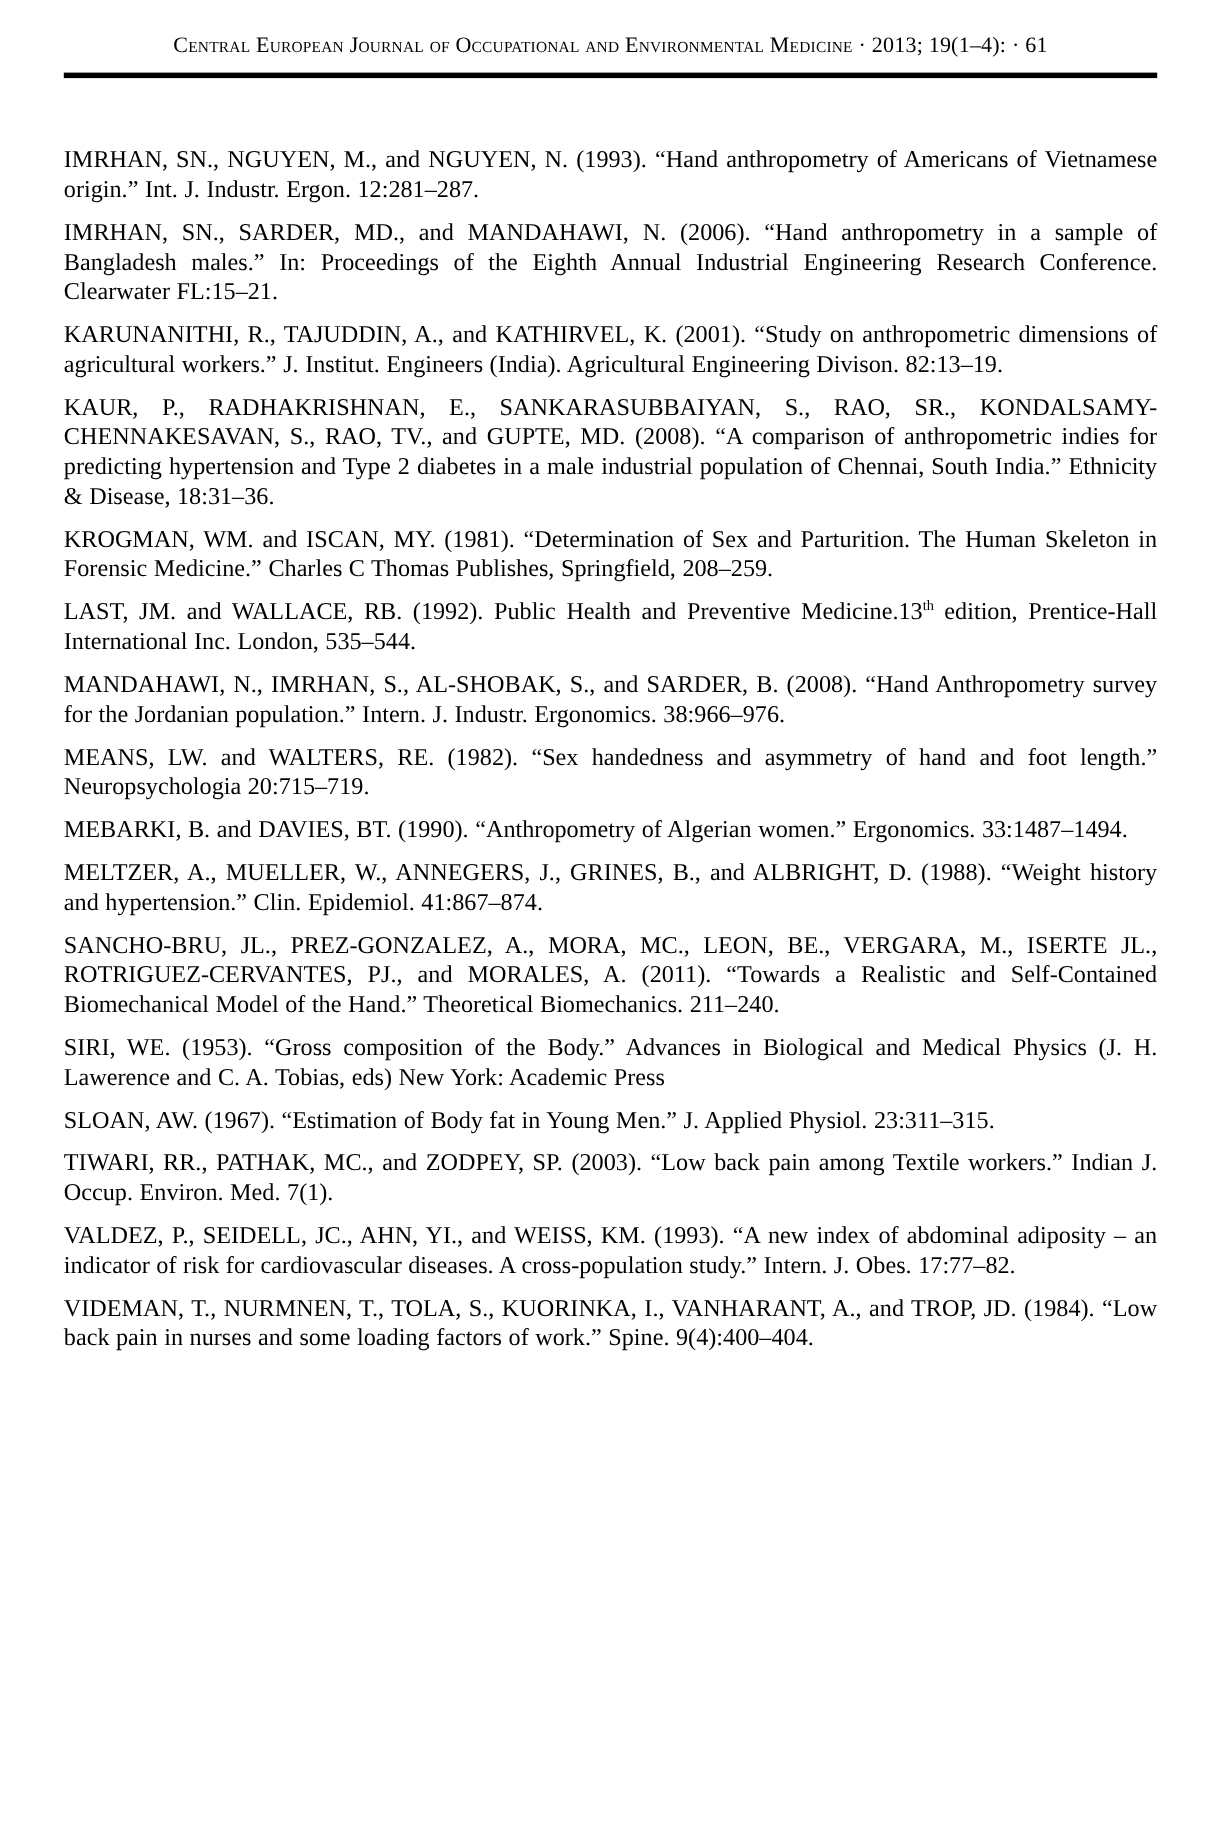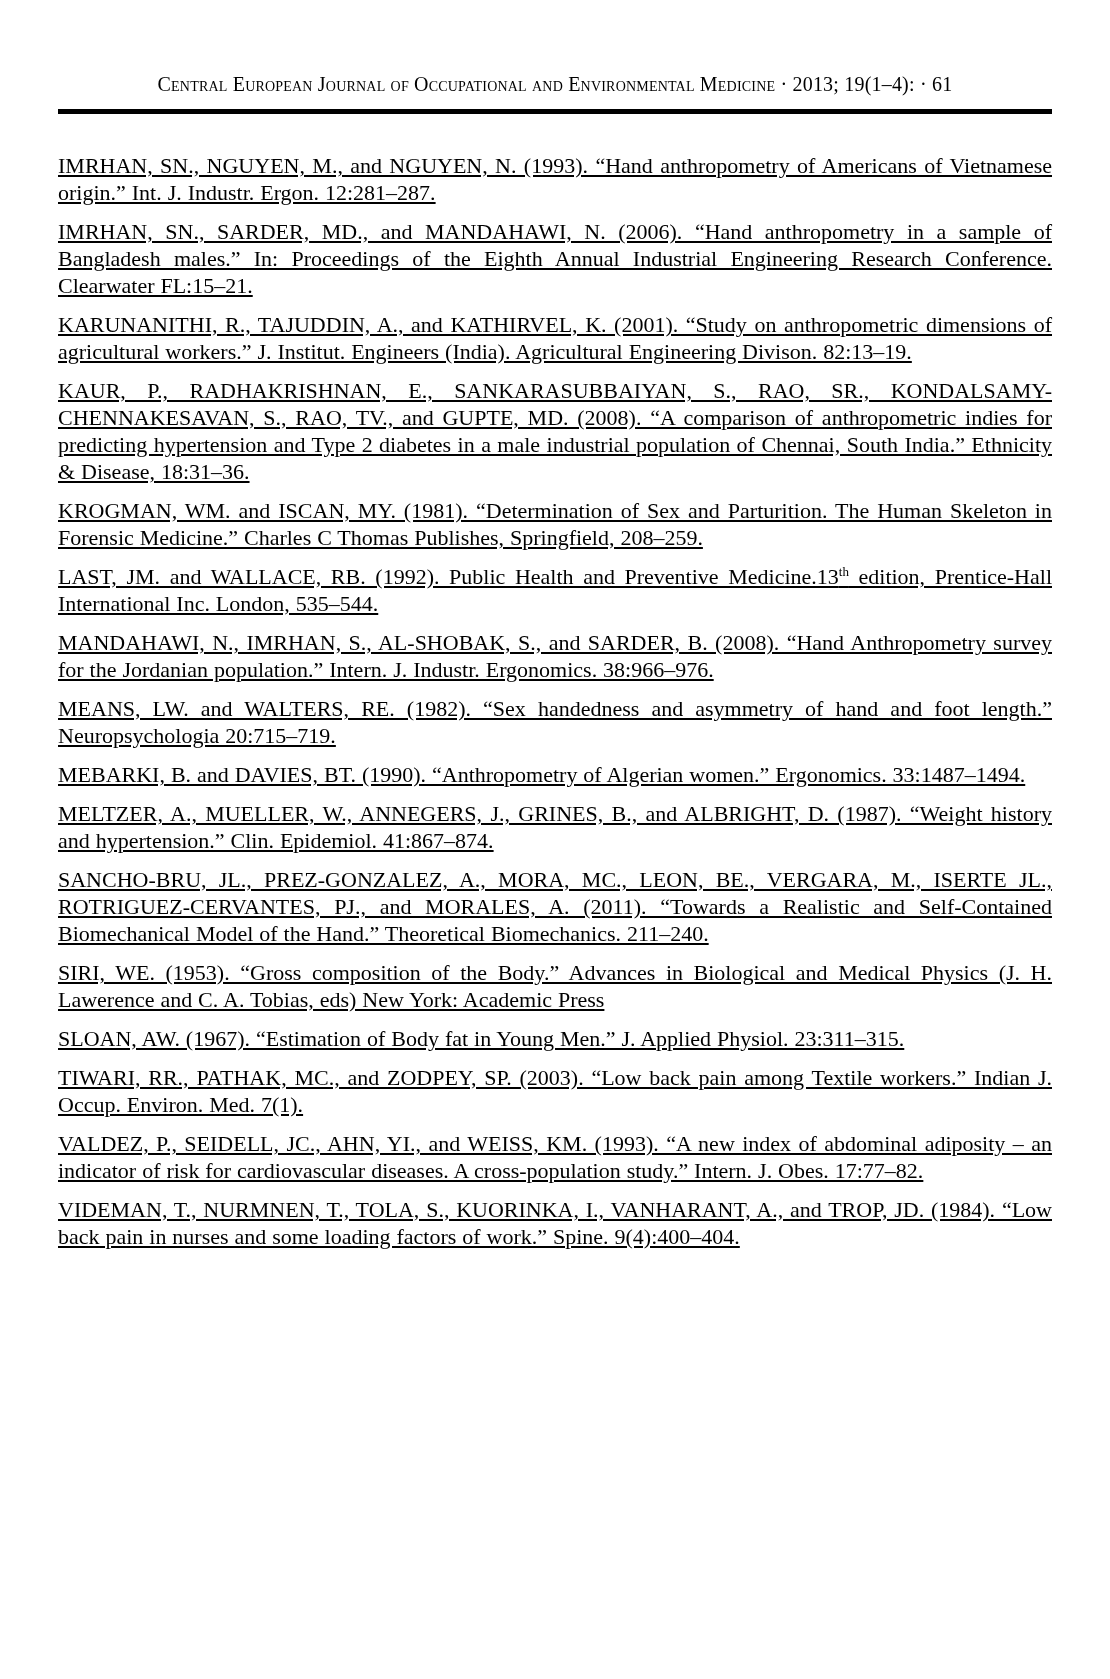--- a/index.html
+++ b/index.html
@@ -14,41 +14,40 @@
     overflow: hidden;
     font-family: "Liberation Serif", "DejaVu Serif", serif;
   }
   .page {
     box-sizing: border-box;
     width: 1110px;
     height: 1679px;
     padding: 0 58px;
   }
   .page-header {
-    padding-top: 72px;
+    padding-top: 29px;
   }
   .journal-line {
     text-align: center;
     font-variant: small-caps;
     font-size: 20px;
     letter-spacing: 0.2px;
     white-space: nowrap;
     line-height: 24px;
   }
   .issue-info {
     font-variant: normal;
   }
   .header-rule {
     height: 5px;
     background: #000000;
     margin-top: 13px;
   }
   .references {
-    margin-top: 38px;
-    text-decoration: underline;
+    margin-top: 60px;
   }
   p.ref {
     font-size: 22px;
     line-height: 27px;
     text-align: justify;
     margin: 0 0 12px 0;
     word-spacing: 0.02em;
   }
   p.ref:last-child {
     margin-bottom: 0;
@@ -75,21 +74,21 @@
   <main class="references">
     <p class="ref">IMRHAN, SN., NGUYEN, M., and NGUYEN, N. (1993). “Hand anthropometry of Americans of Vietnamese origin.” Int. J. Industr. Ergon. 12:281–287.</p>
     <p class="ref">IMRHAN, SN., SARDER, MD., and MANDAHAWI, N. (2006). “Hand anthropometry in a sample of Bangladesh males.” In: Proceedings of the Eighth Annual Industrial Engineering Re­search Conference. Clearwater FL:15–21.</p>
     <p class="ref">KARUNANITHI, R., TAJUDDIN, A., and KATHIRVEL, K. (2001). “Study on anthropometric dimensions of agricultural workers.” J. Institut. Engineers (India). Agricultural Engineering Divi­son. 82:13–19.</p>
     <p class="ref">KAUR, P., RADHAKRISHNAN, E., SANKARASUBBAIYAN, S., RAO, SR., KONDALSAMY-CHENNAKESAVAN, S., RAO, TV., and GUPTE, MD. (2008). “A comparison of anthropometric indies for predicting hypertension and Type 2 diabetes in a male industrial population of Chennai, South India.” Ethnicity &amp; Disease, 18:31–36.</p>
     <p class="ref">KROGMAN, WM. and ISCAN, MY. (1981). “Determination of Sex and Parturition. The Human Skeleton in Forensic Medicine.” Charles C Thomas Publishes, Springfield, 208–259.</p>
     <p class="ref"><span>LAST, JM. and WALLACE, RB. (1992). Public Health and Preventive Medicine.13</span><sup class="sup">th</sup><span> edition, Prentice-Hall International Inc. London, 535–544.</span></p>
     <p class="ref">MANDAHAWI, N., IMRHAN, S., AL-SHOBAK, S., and SARDER, B. (2008). “Hand Anthro­pometry survey for the Jordanian population.” Intern. J. Industr. Ergonomics. 38:966–976.</p>
     <p class="ref">MEANS, LW. and WALTERS, RE. (1982). “Sex handedness and asymmetry of hand and foot length.” Neuropsychologia 20:715–719.</p>
     <p class="ref">MEBARKI, B. and DAVIES, BT. (1990). “Anthropometry of Algerian women.” Ergonomics. 33:1487–1494.</p>
-    <p class="ref">MELTZER, A., MUELLER, W., ANNEGERS, J., GRINES, B., and ALBRIGHT, D. (1987). “Weight history and hypertension.” Clin. Epidemiol. 41:867–874.</p>
+    <p class="ref">MELTZER, A., MUELLER, W., ANNEGERS, J., GRINES, B., and ALBRIGHT, D. (1988). “Weight history and hypertension.” Clin. Epidemiol. 41:867–874.</p>
     <p class="ref">SANCHO-BRU, JL., PREZ-GONZALEZ, A., MORA, MC., LEON, BE., VERGARA, M., ISERTE JL., ROTRIGUEZ-CERVANTES, PJ., and MORALES, A. (2011). “Towards a Realistic and Self-Contained Biomechanical Model of the Hand.” Theoretical Biomechanics. 211–240.</p>
     <p class="ref">SIRI, WE. (1953). “Gross composition of the Body.” Advances in Biological and Medical Physics (J. H. Lawerence and C. A. Tobias, eds) New York: Academic Press</p>
     <p class="ref">SLOAN, AW. (1967). “Estimation of Body fat in Young Men.” J. Applied Physiol. 23:311–315.</p>
     <p class="ref">TIWARI, RR., PATHAK, MC., and ZODPEY, SP. (2003). “Low back pain among Textile work­ers.” Indian J. Occup. Environ. Med. 7(1).</p>
     <p class="ref">VALDEZ, P., SEIDELL, JC., AHN, YI., and WEISS, KM. (1993). “A new index of abdominal adiposity – an indicator of risk for cardiovascular diseases. A cross-population study.” Intern. J. Obes. 17:77–82.</p>
     <p class="ref">VIDEMAN, T., NURMNEN, T., TOLA, S., KUORINKA, I., VANHARANT, A., and TROP, JD. (1984). “Low back pain in nurses and some loading factors of work.” Spine. 9(4):400–404.</p>
   </main>
 
 </div>
 

